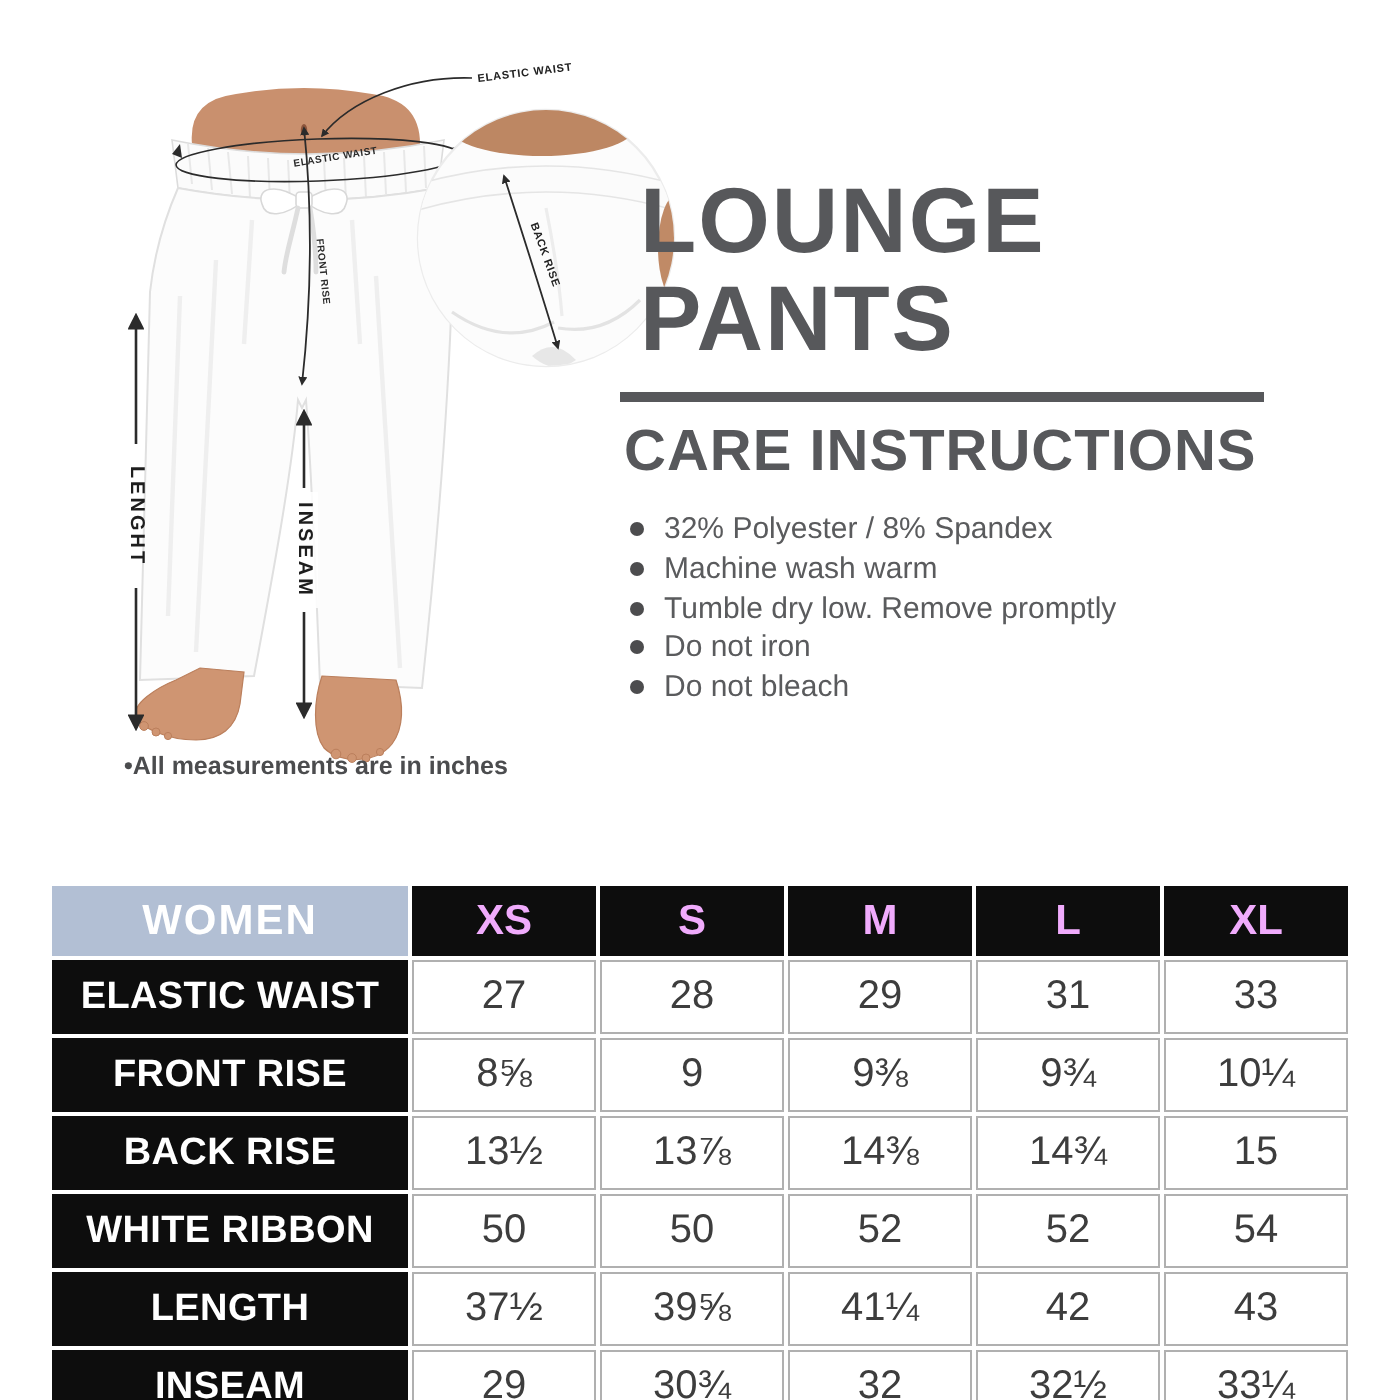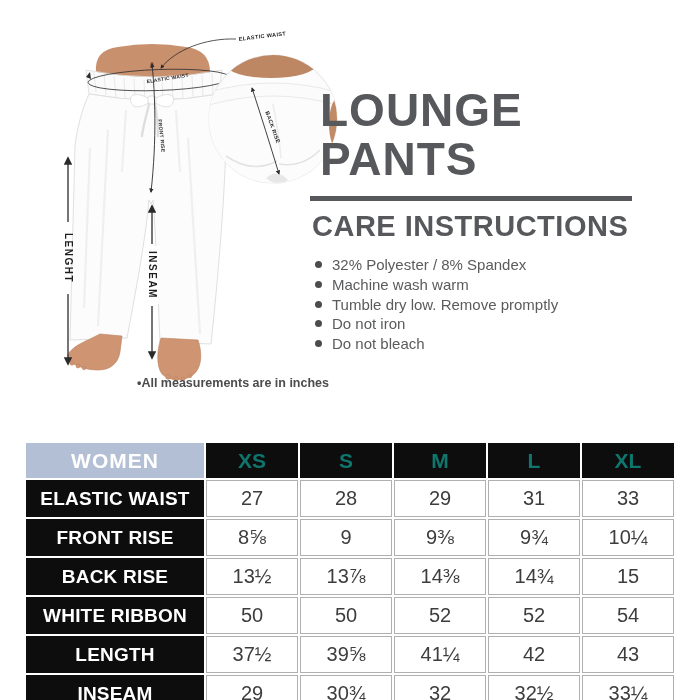--- a/index.html
+++ b/index.html
@@ -4,35 +4,35 @@
 <style>
   html,body{margin:0;padding:0;background:#ffffff;}
   body{width:700px;height:700px;position:relative;font-family:"Liberation Sans","DejaVu Sans",sans-serif;overflow:hidden;}
   .abs{position:absolute;}
 
   
   .illo{left:30px;top:8px;width:310px;height:385px;}
   .t-big{font-family:"Liberation Sans","DejaVu Sans",sans-serif;font-size:10px;font-weight:700;fill:#1e1e1e;letter-spacing:1.5px;}
   .t-tiny{font-family:"Liberation Sans","DejaVu Sans",sans-serif;font-size:5px;font-weight:600;fill:#2b2b2b;letter-spacing:.3px;}
   .t-tiny-b{font-family:"Liberation Sans","DejaVu Sans",sans-serif;font-size:5.5px;font-weight:700;fill:#222;letter-spacing:.4px;}
-  .note{left:49px;top:376px;width:280px;text-align:right;font-size:12.5px;font-weight:700;color:#4b4c4e;}
+  .note{left:62px;top:376px;width:280px;text-align:left;font-size:12.5px;font-weight:700;color:#4b4c4e;}
 
   
   .title{left:320px;top:86px;width:300px;font-size:46px;line-height:49px;font-weight:800;color:#57585b;letter-spacing:1px;}
   .divider{left:310px;top:196px;width:322px;height:5px;background:#57585b;}
   .care-h{left:312px;top:210px;font-size:29px;font-weight:800;color:#57585b;letter-spacing:.5px;}
   .care-list{left:315px;top:256px;width:330px;margin:0;padding:0;list-style:none;}
   .care-list li{display:flex;align-items:flex-start;height:19.8px;font-size:15px;color:#5a5b5d;}
   .bullet{width:7px;height:7px;border-radius:50%;background:#4c4c4e;margin:5px 10px 0 0;flex:0 0 7px;}
 
   
   .size-table{left:24px;top:441px;border-collapse:separate;border-spacing:2px;table-layout:fixed;width:652px;}
   .size-table th,.size-table td{height:27px;padding:4px;text-align:center;vertical-align:middle;overflow:hidden;}
   .th-women{background:#b2bfd4;color:#fff;font-size:21px;font-weight:700;letter-spacing:1px;}
-  .th-size{background:#0d0d0d;color:#0f766e;font-size:21px;font-weight:700;}
+  .th-size{background:#0d0d0d;color:#f0abfc;font-size:21px;font-weight:700;}
   .th-label{background:#0d0d0d;color:#fff;font-size:19px;font-weight:700;letter-spacing:.2px;}
   .td-val{background:#fff;border:1px solid #b0b0b0;color:#3d3d3d;font-size:20px;font-weight:400;margin-top:28px;}
 </style>
 </head>
 <body>
 
 <svg class="abs illo" viewBox="0 0 310 385" aria-hidden="true">
   <defs>
     <marker id="ah" viewBox="0 0 10 10" refX="8" refY="5" markerWidth="6.5" markerHeight="6.5" orient="auto-start-reverse">
       <path d="M0,0 L10,5 L0,10 Z" fill="#2b2b2b"></path>

